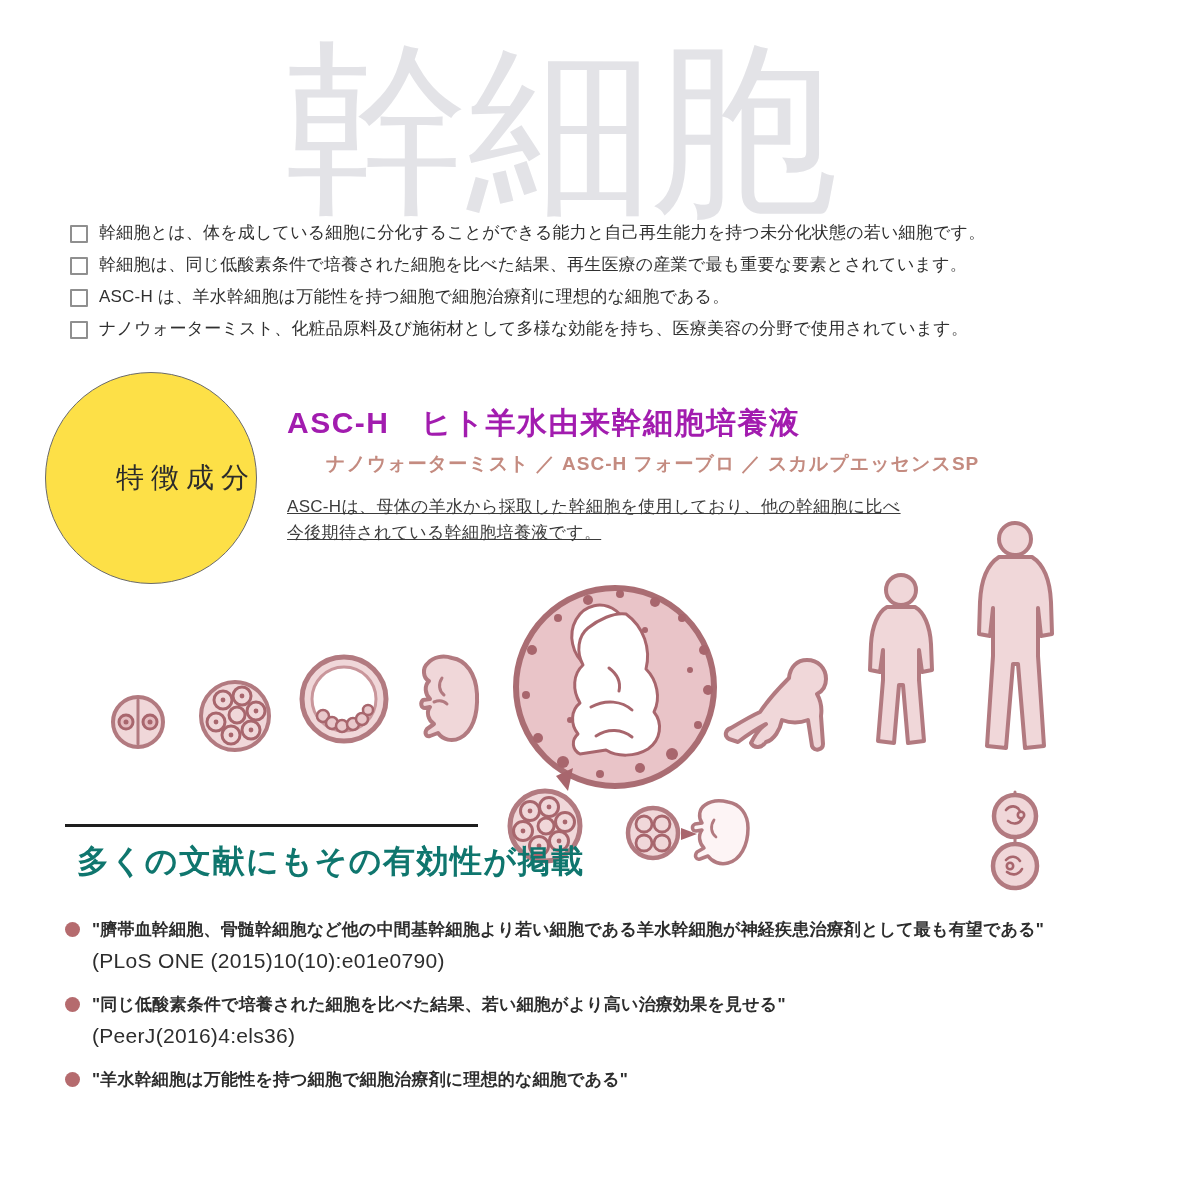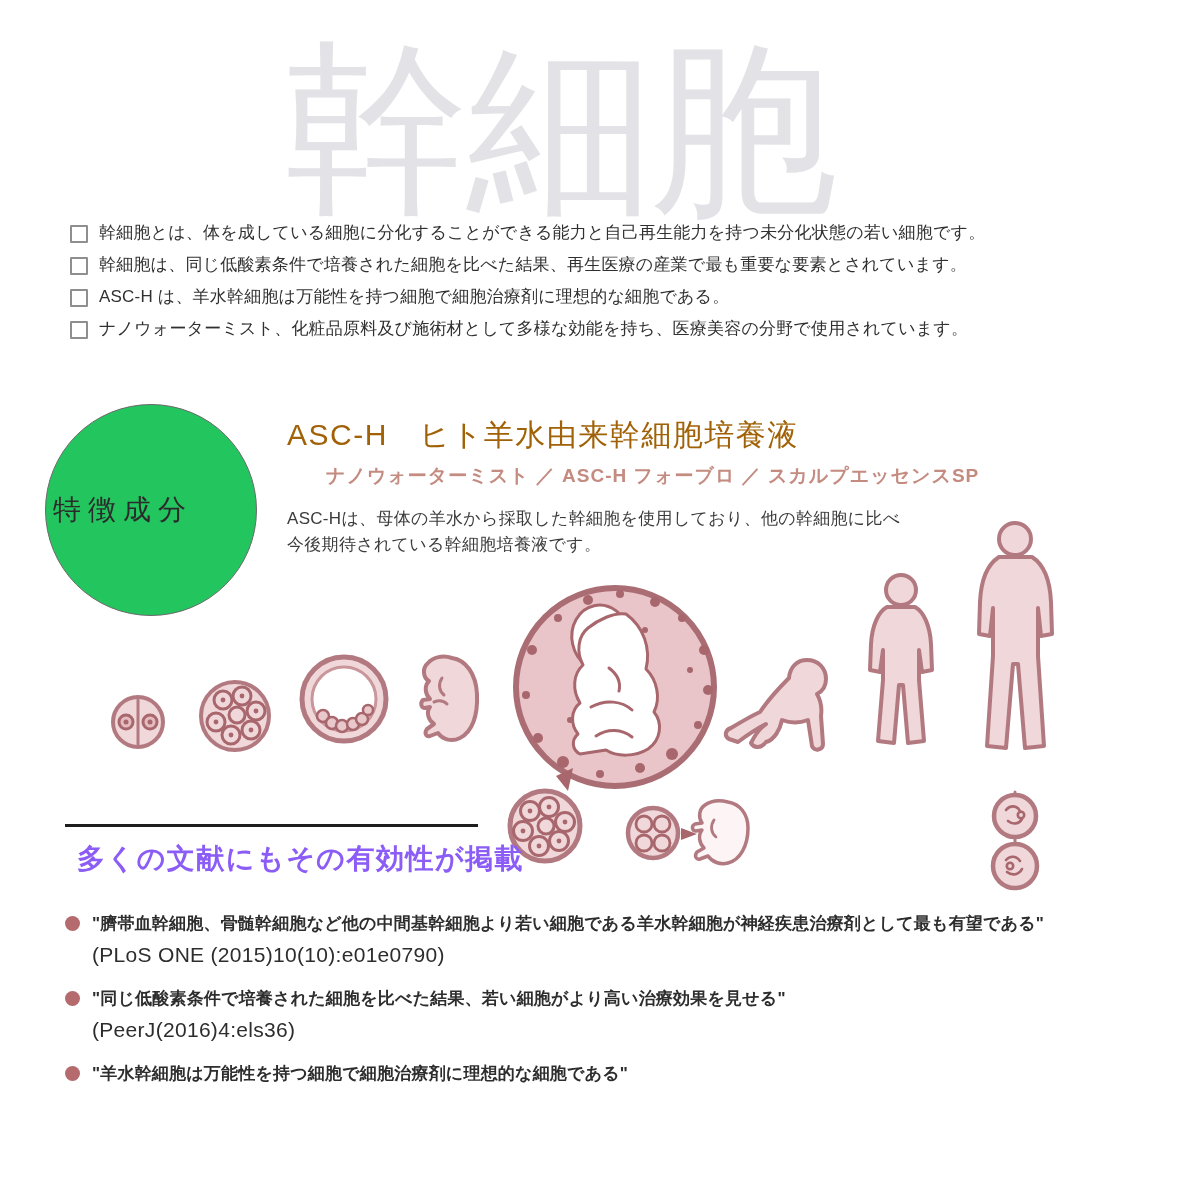--- a/index.html
+++ b/index.html
@@ -17,46 +17,46 @@
   
   .checklist{position:absolute;left:70px;top:223px;margin:0;padding:0;list-style:none;}
   .checklist li{display:flex;align-items:flex-start;margin-bottom:12px;}
   .checkbox{
     flex:none;width:14px;height:14px;border:2px solid #8f8f8f;border-radius:1px;
     margin:2px 11px 0 0;background:#fff;
   }
   .check-text{font-size:17px;line-height:19px;color:#303030;letter-spacing:0.2px;}
   
   .feature-badge{
-    position:absolute;left:45px;top:404px;width:212px;height:212px;border-radius:50%;
-    border:1.5px solid #6a6a6a;display:flex;align-items:center;justify-content:flex-start;
-    background:#22c55e;box-sizing:border-box;
+    position:absolute;left:45px;top:372px;width:212px;height:212px;border-radius:50%;
+    border:1.5px solid #6a6a6a;display:flex;align-items:center;justify-content:flex-end;
+    background:#fde047;box-sizing:border-box;
   }
   .feature-badge span{
     font-family:"Liberation Serif","DejaVu Serif",serif;
     font-size:28px;color:#2b2b2b;letter-spacing:7px;margin-left:7px;
   }
   
   .feature-block{position:absolute;left:287px;top:402px;width:780px;}
   .product-title{
-    margin:16px 0 11px 0;font-size:30px;line-height:34px;font-weight:normal;color:#a16207;
+    margin:4px 0 11px 0;font-size:30px;line-height:34px;font-weight:bold;color:#a21caf;
     letter-spacing:1.5px;
   }
   .product-lineup{
     font-size:19px;font-weight:bold;color:#c48b80;letter-spacing:1px;margin-bottom:15px;margin-left:39px;
   }
   .product-desc{font-size:17px;line-height:26px;color:#3b3b3b;letter-spacing:0.3px;}
-  .product-desc span{display:block;}
+  .product-desc span{display:block;text-decoration:underline;}
   
   .illustration{position:absolute;left:60px;top:510px;width:1060px;height:430px;}
   
   .literature{position:absolute;left:65px;top:824px;width:1090px;}
   .lit-rule{width:413px;height:3px;background:#1e1e1e;margin:0 0 13px 0;}
   .lit-heading{
-    margin:0 0 34px 12px;font-size:28px;font-weight:bold;color:#8b5cf6;letter-spacing:1.5px;
+    margin:0 0 34px 12px;font-size:32px;font-weight:bold;color:#0f766e;letter-spacing:1.5px;
   }
   .lit-item{display:flex;align-items:flex-start;margin-bottom:22px;}
   .lit-dot{flex:none;width:15px;height:15px;border-radius:50%;background:#b56b6e;margin:4px 12px 0 0;}
   .lit-quote{font-size:17px;line-height:24px;font-weight:bold;color:#2d2d2d;margin-bottom:9px;letter-spacing:0.2px;}
   .lit-source{font-size:21px;line-height:20px;color:#2d2d2d;letter-spacing:0.3px;}
 </style>
 </head>
 <body>
 
 <div class="page">

